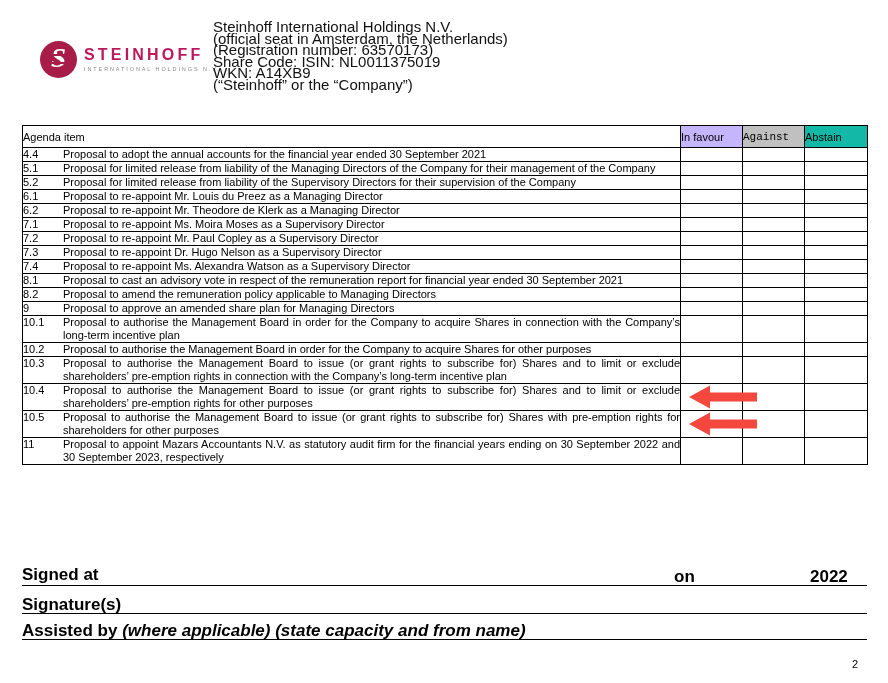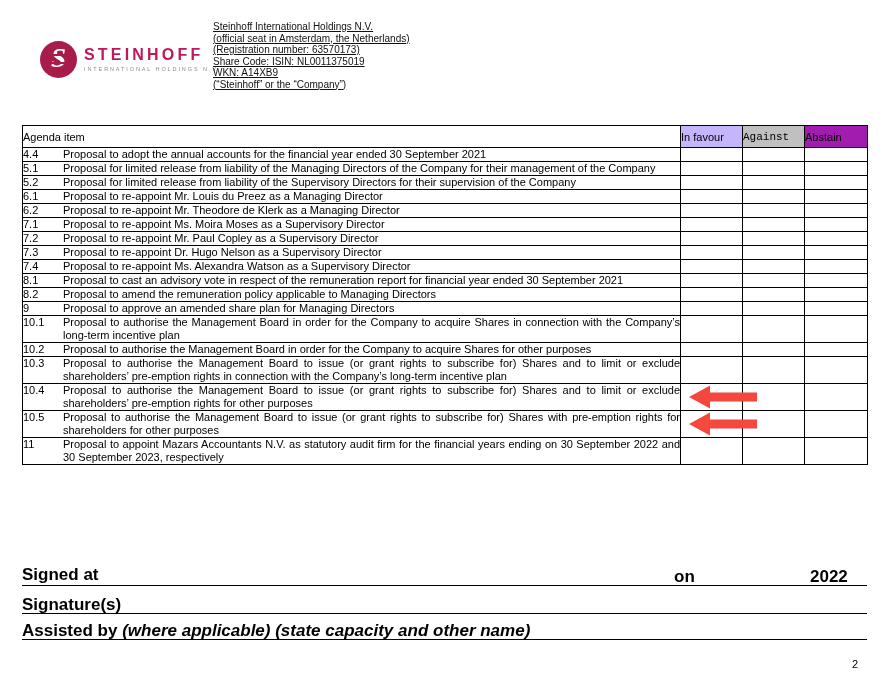--- a/index.html
+++ b/index.html
@@ -30,21 +30,21 @@
   .logo-brand{
     font-size:16px;font-weight:bold;letter-spacing:3.2px;
     color:#be185d;line-height:16px;white-space:nowrap;
   }
   .logo-sub{
     font-size:5.5px;letter-spacing:1.9px;color:#8d8d8f;
     margin-top:3px;white-space:nowrap;
   }
   .company-info{
     position:absolute;left:213px;top:21px;
-    font-size:10px;line-height:11.5px;color:#111;text-decoration:underline;
+    font-size:15px;line-height:11.5px;color:#111;
   }
 
   
   .vote-table{
     position:absolute;left:22px;top:125px;width:845px;
     border-collapse:collapse;table-layout:fixed;
     font-size:11px;
   }
   .vote-table td,.vote-table th{
     border:1.5px solid #000;
@@ -113,21 +113,21 @@
       <col style="width:658px">
         <col style="width:62px">
         <col style="width:62px">
         <col style="width:63px">
     </colgroup>
     <tbody>
       <tr class="hdr-row">
         <td class="hdr-agenda">Agenda item</td>
         <td class="hdr-vote vote-col-hdr" style="background: #c4b5fd;">In favour</td>
         <td class="hdr-vote vote-col-hdr" style="background: rgb(192, 192, 192); font-family: Liberation Mono, monospace;">Against</td>
-        <td class="hdr-vote vote-col-hdr" style="background: #a21caf;">Abstain</td>
+        <td class="hdr-vote vote-col-hdr" style="background: #14b8a6;">Abstain</td>
       </tr>
     </tbody>
     <tbody>
         <tr>
           <td class="item-cell"><span class="num">4.4</span><span class="txt">Proposal to adopt the annual accounts for the financial year ended 30 September 2021</span></td>
           <td class="vote-cell"></td>
           <td class="vote-cell"></td>
           <td class="vote-cell"></td>
         </tr>
         <tr>
@@ -248,18 +248,18 @@
     <span class="sig-on">on</span>
     <span class="sig-year">2022</span>
   </div>
 
   <div class="sig-line sig-signature">
     <span>Signature(s)</span>
   </div>
 
   <div class="sig-line sig-assisted">
     <span>Assisted by</span>
-    <span class="assist-note">(where applicable) (state capacity and other name)</span>
+    <span class="assist-note">(where applicable) (state capacity and from name)</span>
   </div>
 
   <div class="page-number">2</div>
 
 </div>
 
 </body></html>

